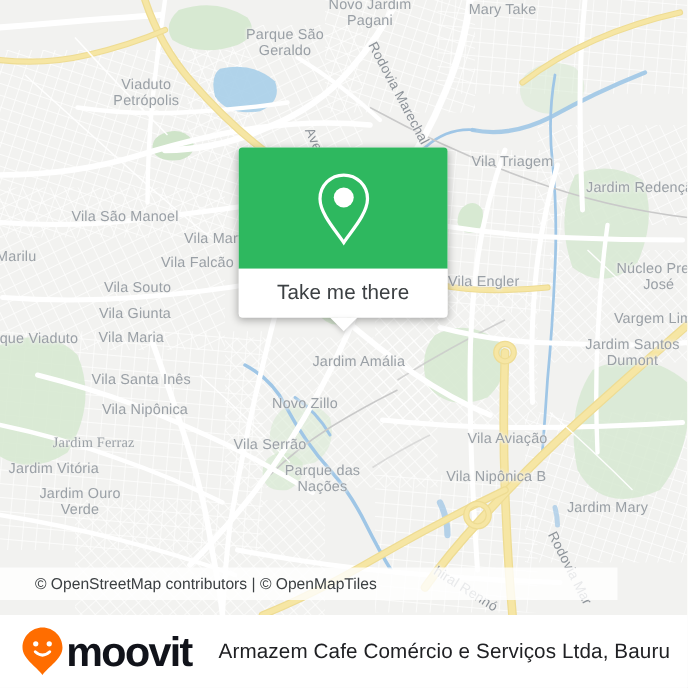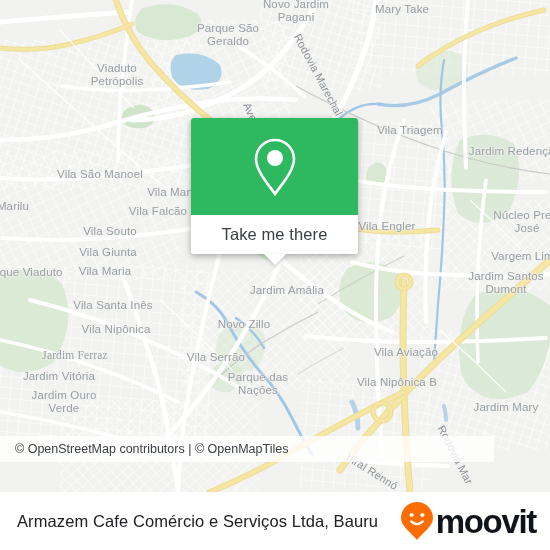--- a/index.html
+++ b/index.html
@@ -43,28 +43,28 @@
   }
   .map-label.rot {
     color: #8d9399;
     font-size: 11px;
   }
 
   
   #attribution {
     position: absolute;
     left: 0;
-    top: 436px;
+    top: 454px;
     width: 494px;
     height: 26px;
     background: rgba(255,255,255,0.80);
     display: flex;
     align-items: center;
     box-sizing: border-box;
-    padding-left: 15px;
+    padding-left: 28px;
   }
   #attribution .attr-text {
     font-size: 12.5px;
     color: #3c4043;
     white-space: pre;
   }
 
   
   #card {
     position: absolute;
@@ -311,27 +311,27 @@
         <div class="map-label" style="left: 105px; top: 271px;">Vila Maria</div>
         <div class="map-label" style="left: 287px; top: 290px;">Jardim Amália</div>
         <div class="map-label" style="left: 506px; top: 283px;">Jardim Santos
 Dumont</div>
         <div class="map-label" style="left: 113px; top: 305px;">Vila Santa Inês</div>
         <div class="map-label" style="left: 244px; top: 324px;">Novo Zillo</div>
         <div class="map-label" style="left: 82px; top: 329px; margin-left: 34px;">Vila Nipônica</div>
         <div class="map-label" style="left: 374px; top: 352px; margin-left: 32px;">Vila Aviação</div>
         <div class="map-label" style="left: 75px; top: 355px; font-family: Liberation Serif, serif;">Jardim Ferraz</div>
         <div class="map-label" style="left: 216px; top: 357px;">Vila Serrão</div>
-        <div class="map-label" style="left: 59px; top: 376px;">Jardim Vitória</div>
+        <div class="map-label" style="left: 43px; top: 376px;">Jardim Vitória</div>
         <div class="map-label" style="left: 258px; top: 384px;">Parque das
 Nações</div>
         <div class="map-label" style="left: 397px; top: 382px;">Vila Nipônica B</div>
         <div class="map-label" style="left: 64px; top: 402px;">Jardim Ouro
 Verde</div>
-        <div class="map-label" style="left: 506px; top: 407px;">Jardim Mary</div>
+        <div class="map-label" style="left: 486px; top: 407px;">Jardim Mary</div>
         <div class="map-label rot" style="left: 318px; top: 75px; transform: translate(-50%, -50%) rotate(62deg);">Rodovia Marechal</div>
         <div class="map-label rot" style="left: 250px; top: 112px; transform: translate(-50%, -50%) rotate(66deg);">Ave</div>
         <div class="map-label rot" style="left: 372px; top: 472px; transform: translate(-50%, -50%) rotate(32deg);">hiral Rennó</div>
         <div class="map-label rot" style="left: 455px; top: 455px; transform: translate(-50%, -50%) rotate(63deg);">Rodovia Mar</div>
       </div>
 
     <div id="card">
       <div id="card-head">
         <svg width="50" height="62" viewBox="0 0 50 62">
           <path d="M25 4 C14.5 4 6 12.5 6 23 C6 35 19 49 25 58 C31 49 44 35 44 23 C44 12.5 35.5 4 25 4 Z" fill="none" stroke="#ffffff" stroke-width="2.6"></path>
@@ -343,25 +343,25 @@
         <div id="card-tail"></div>
       </div>
     </div>
 
     <div id="attribution">
       <span class="attr-text">© OpenStreetMap contributors | © OpenMapTiles</span>
     </div>
   </div>
 
   <div id="footer">
-    <div id="footer-title">Armazem Cafe Comércio e Serviços Ltda, Bauru</div>
     <div id="brand">
       <svg width="34" height="40" viewBox="0 0 34 40">
         <path d="M17 1 C8.2 1 1 8.2 1 17 C1 26 12 32 17 39 C22 32 33 26 33 17 C33 8.2 25.8 1 17 1 Z" fill="#ff6d00"></path>
         <circle cx="11.6" cy="14" r="2.1" fill="#ffffff"></circle>
         <circle cx="22.4" cy="14" r="2.1" fill="#ffffff"></circle>
         <path d="M11.2 20.4 q5.8 5.4 11.6 0" fill="none" stroke="#ffffff" stroke-width="2.3" stroke-linecap="round"></path>
       </svg>
       <span id="brand-word">moovit</span>
     </div>
+    <div id="footer-title">Armazem Cafe Comércio e Serviços Ltda, Bauru</div>
   </div>
 
 </div>
 
 </body></html>

